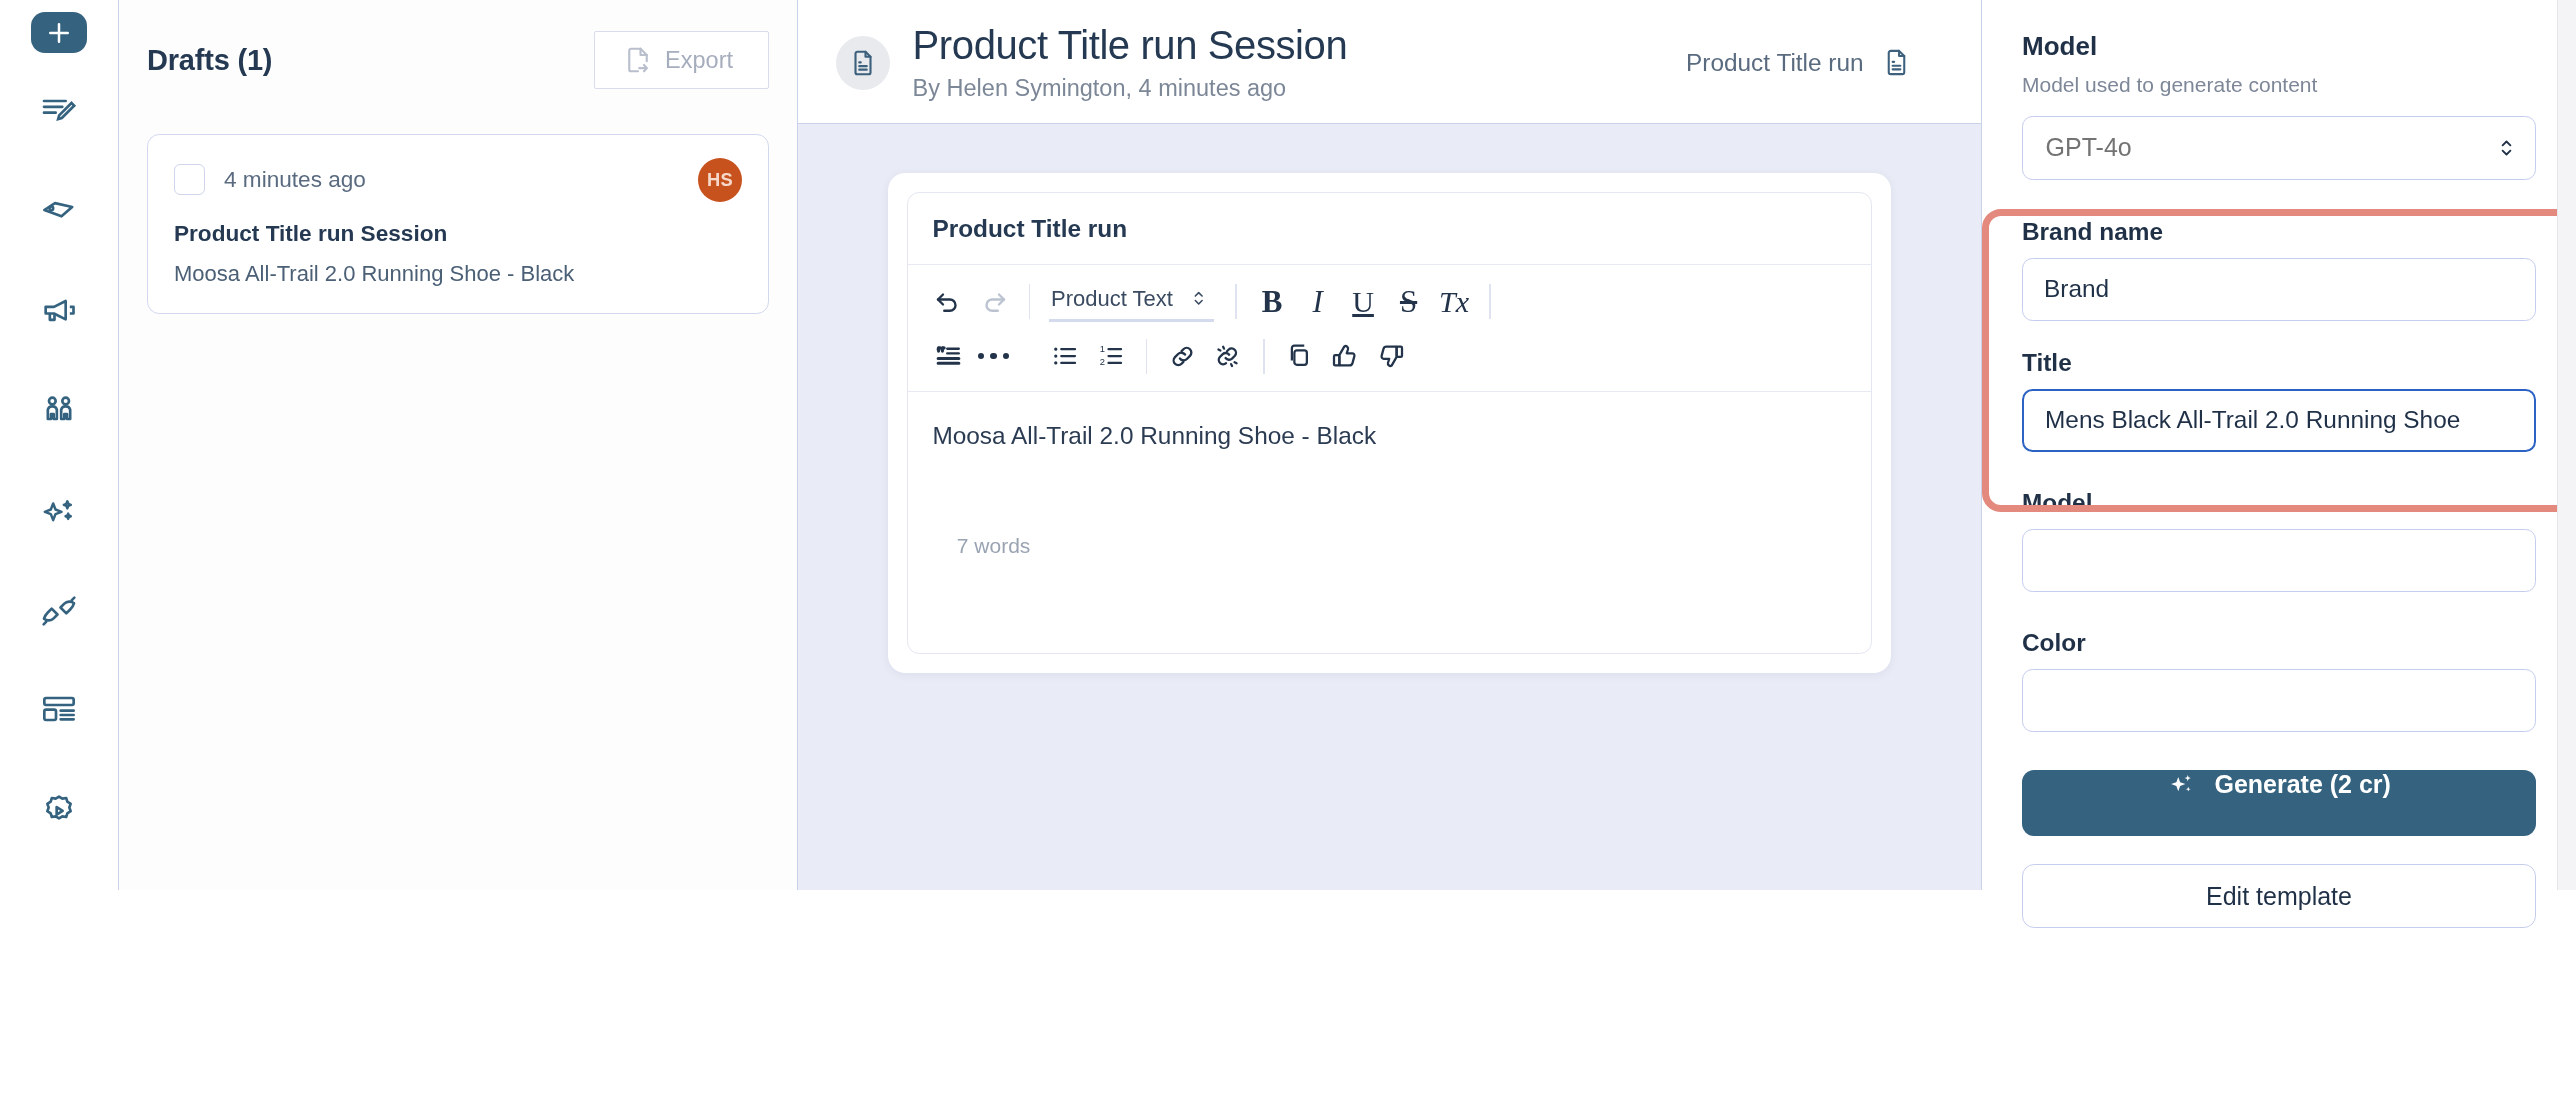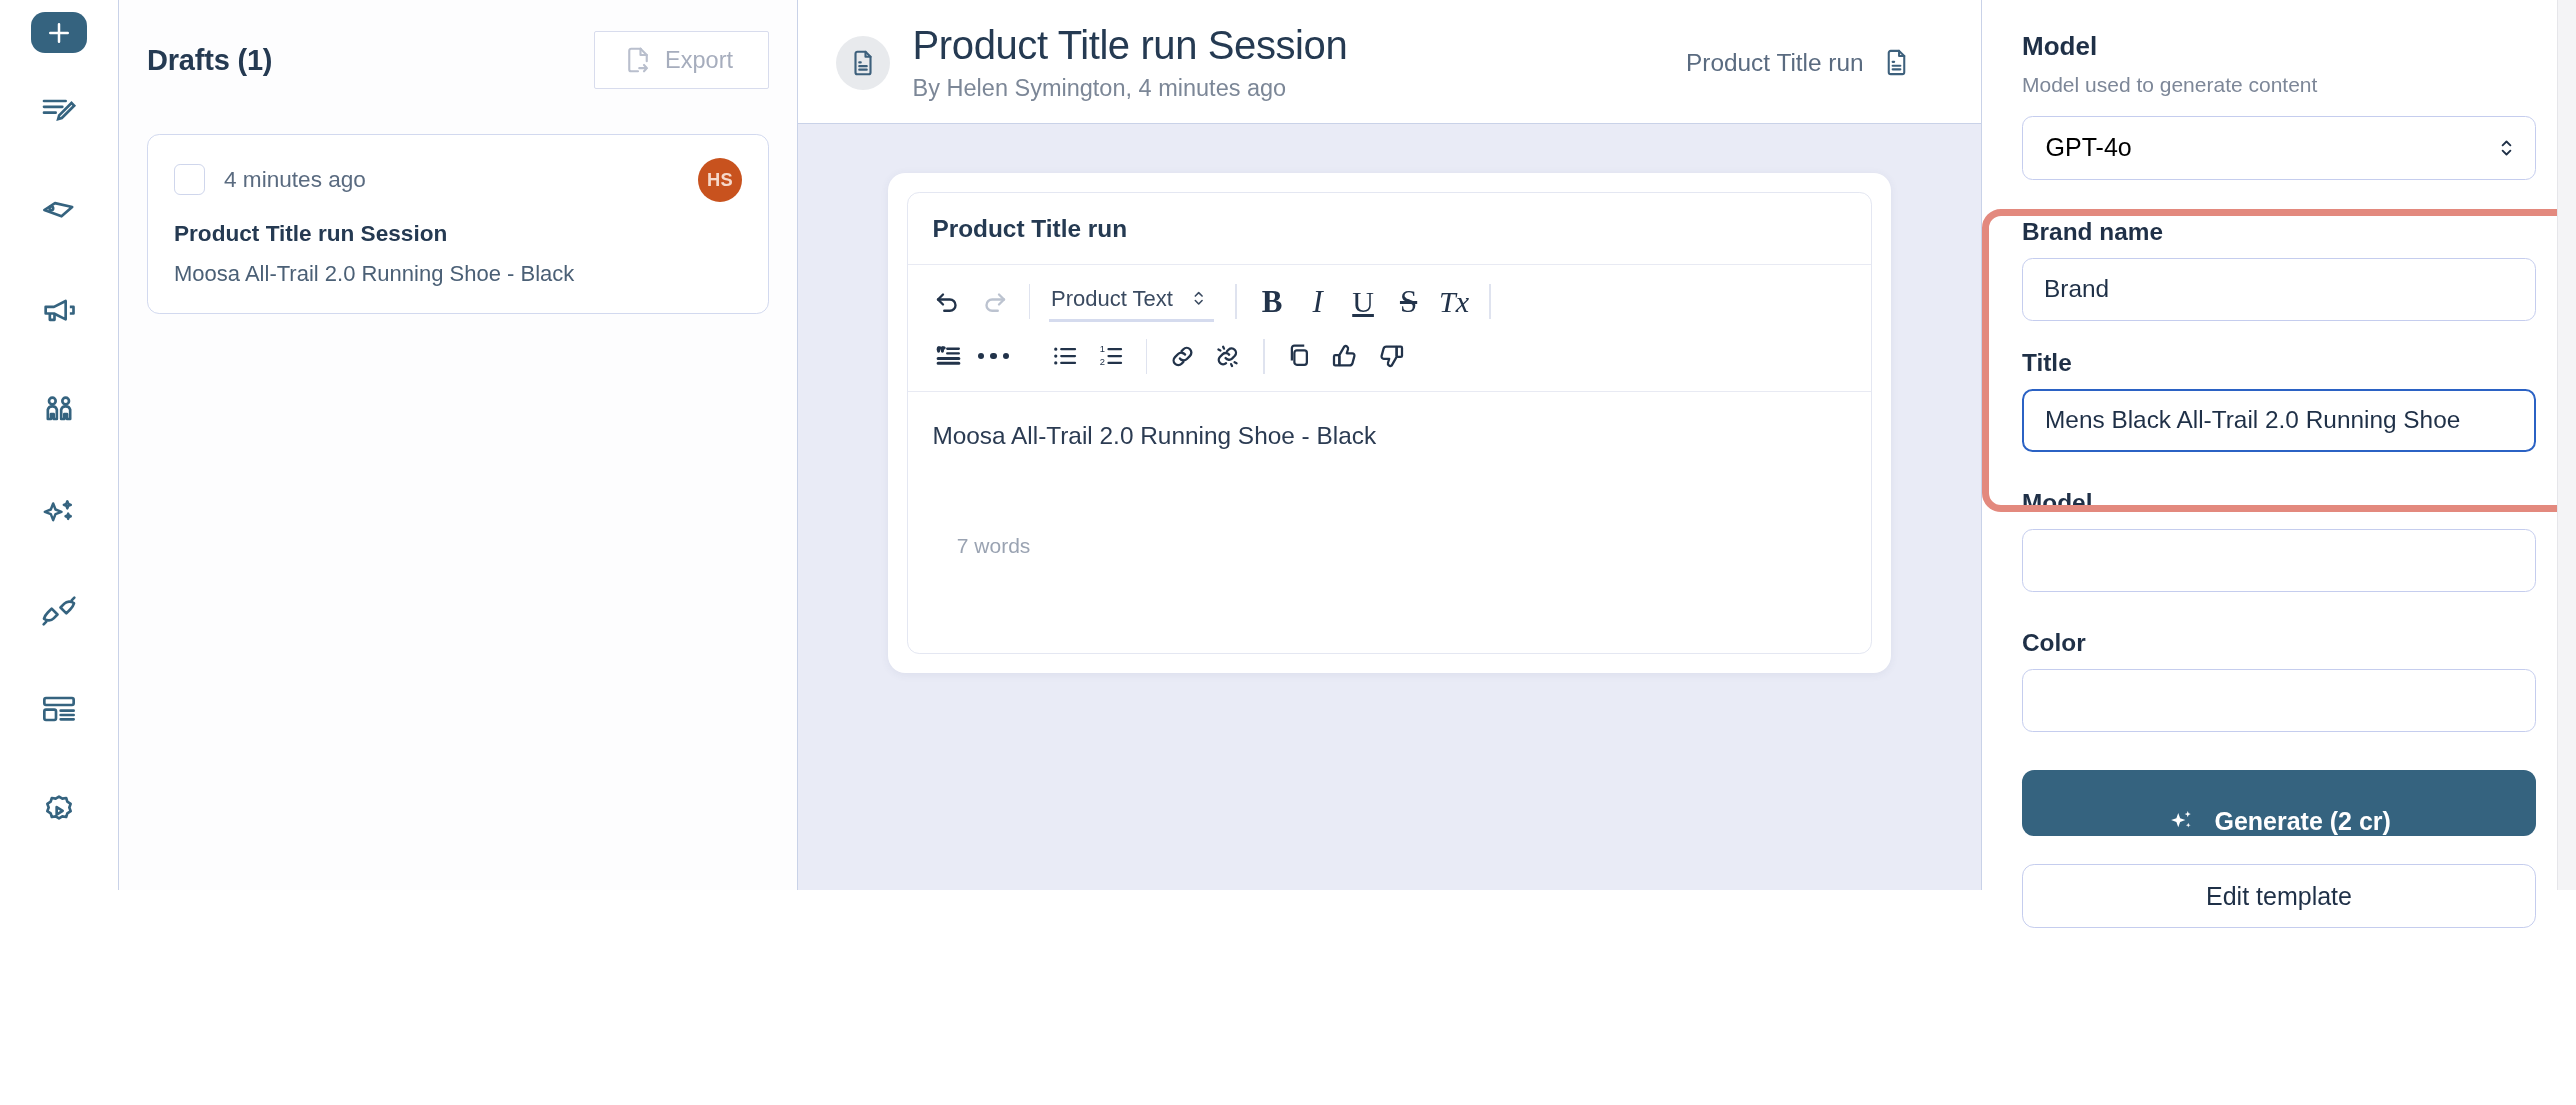--- a/index.html
+++ b/index.html
@@ -140,37 +140,37 @@
     background: #ffffff; border-left: 1.7px solid #c9d2e8;
     padding: 31px 40px 0 40px;
     position: relative;
   }
   .r-h { font-size: 26px; font-weight: bold; color: #1f3047; }
   .r-sub { font-size: 21px; color: #7d8798; margin-top: 10.5px; }
   .r-label { font-size: 24.4px; font-weight: bold; color: #1f3047; margin-bottom: 12.2px; }
   .r-select {
     height: 64px; border: 1.7px solid #c5cdee; border-radius: 10.5px;
     display: flex; align-items: center; justify-content: space-between;
-    padding: 0 19px 0 22.6px; font-size: 25px; color: #000000; background: #fff;
+    padding: 0 19px 0 22.6px; font-size: 25px; color: #737373; background: #fff;
     cursor: pointer;
   }
   .r-input {
     height: 63px; border: 1.7px solid #c5cdee; border-radius: 10.5px;
     display: flex; align-items: center; padding: 0 21px;
     font-size: 24.4px; color: #1f3047; background: #fff; cursor: text;
   }
   .r-input.focused { border: 2.6px solid #2b62c4; }
   .field { margin-bottom: 28px; }
   .hl-box {
     position: absolute; left: 0px; top: 209px; width: 597px; height: 303px;
     border: 7px solid #e3897e; border-radius: 19px; pointer-events: none;
   }
   .gen-btn {
     height: 66px; border-radius: 12.2px; background: #35637f; color: #fff;
-    display: flex; align-items: flex-end; justify-content: center; gap: 17.4px;
+    display: flex; align-items: flex-start; justify-content: center; gap: 17.4px;
     font-size: 25px; font-weight: bold; cursor: pointer; margin-bottom: 28px;
   }
   .edit-btn {
     height: 64px; border: 1.7px solid #c5cdee; border-radius: 12.2px; background: #fff;
     display: flex; align-items: center; justify-content: center;
     font-size: 25px; color: #1f3047; cursor: pointer;
   }
   .scrolltrack {
     position: absolute; right: 0; top: 0; width: 19px; height: 100%;
     background: #f4f4f6; border-left: 1.7px solid #e6e6ea;

